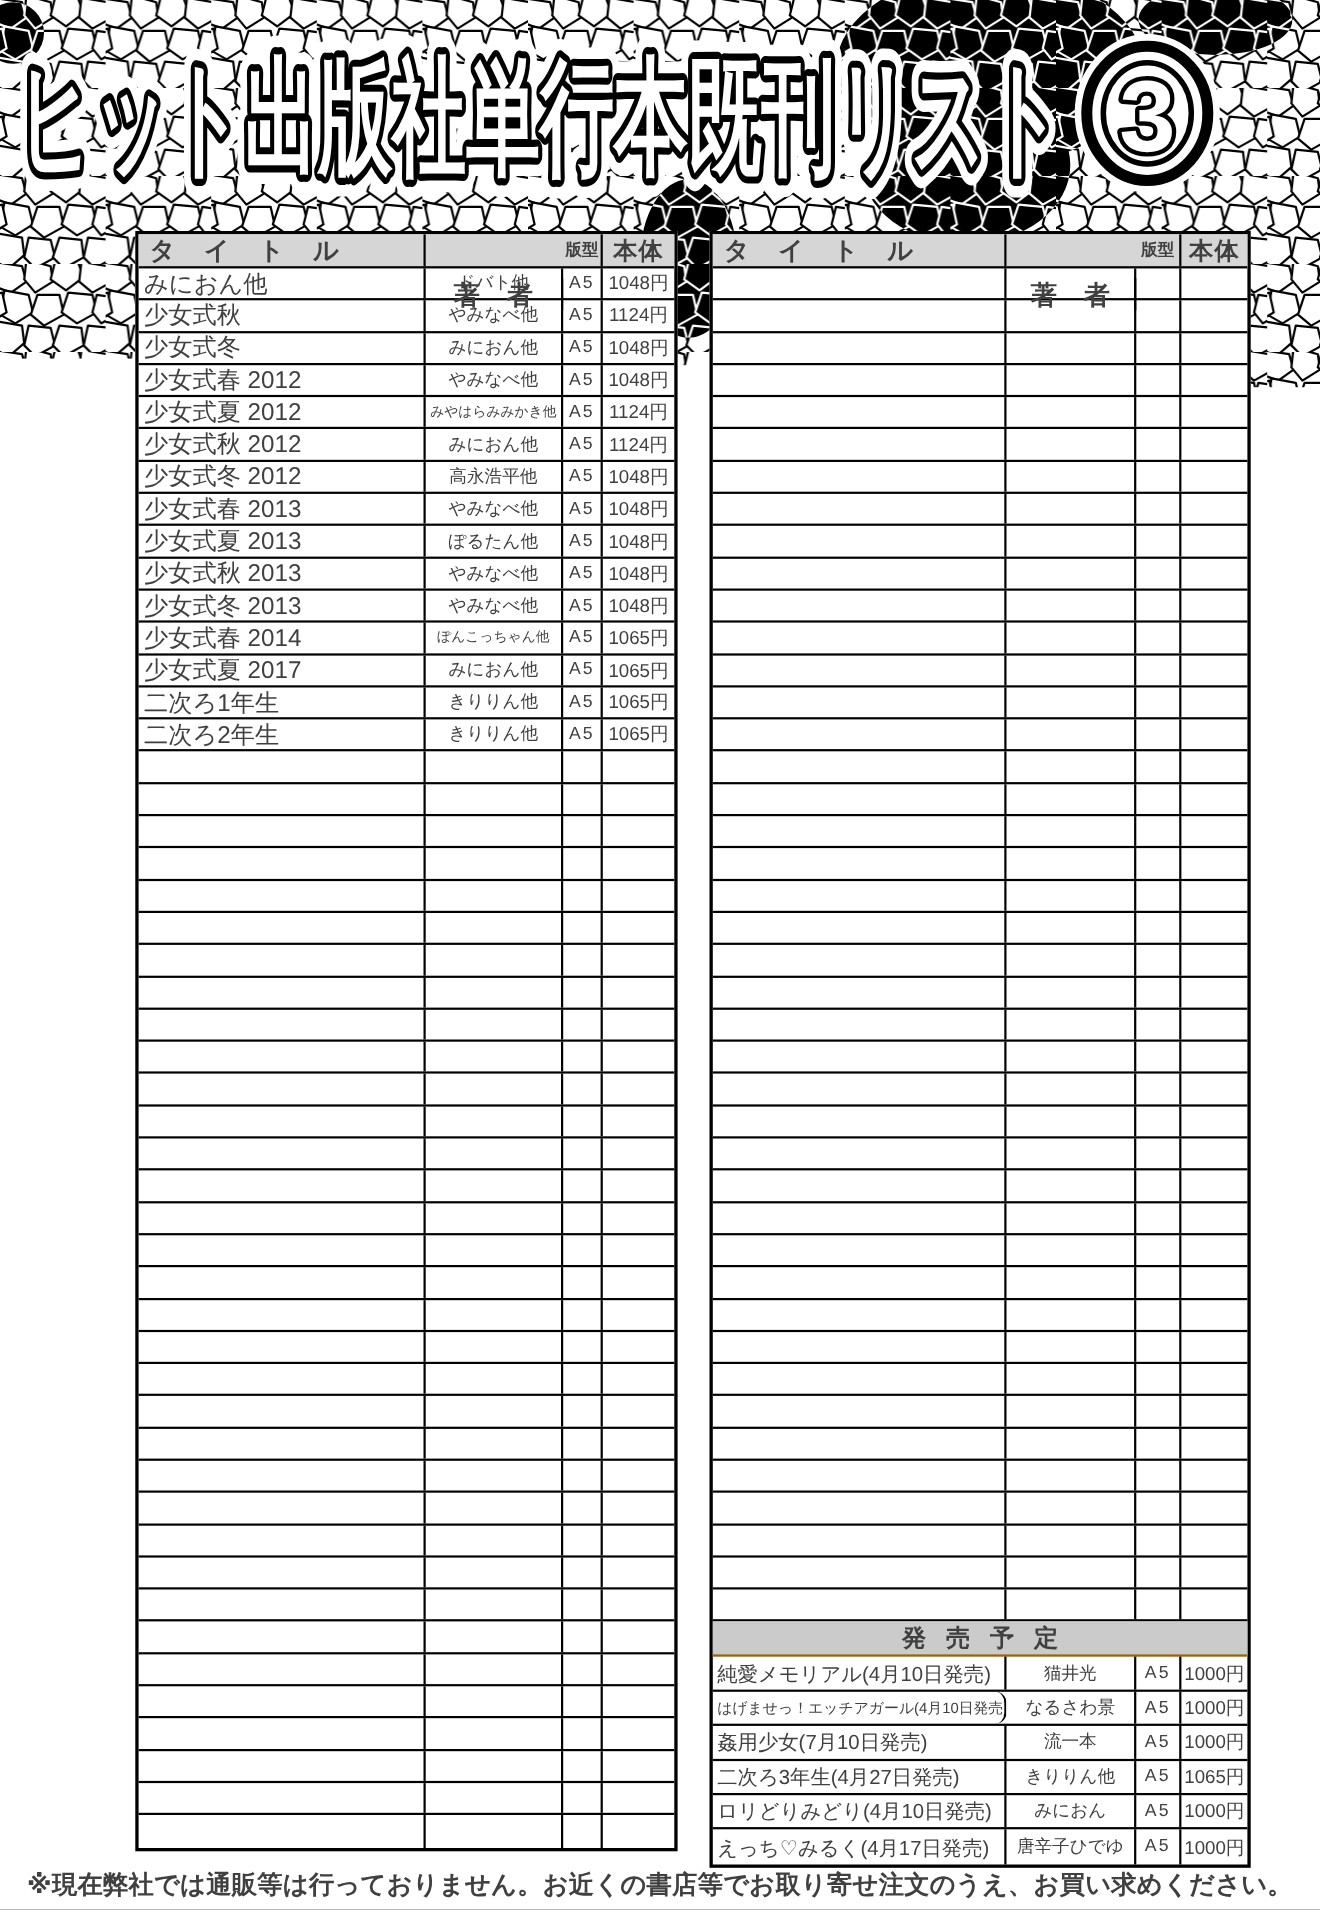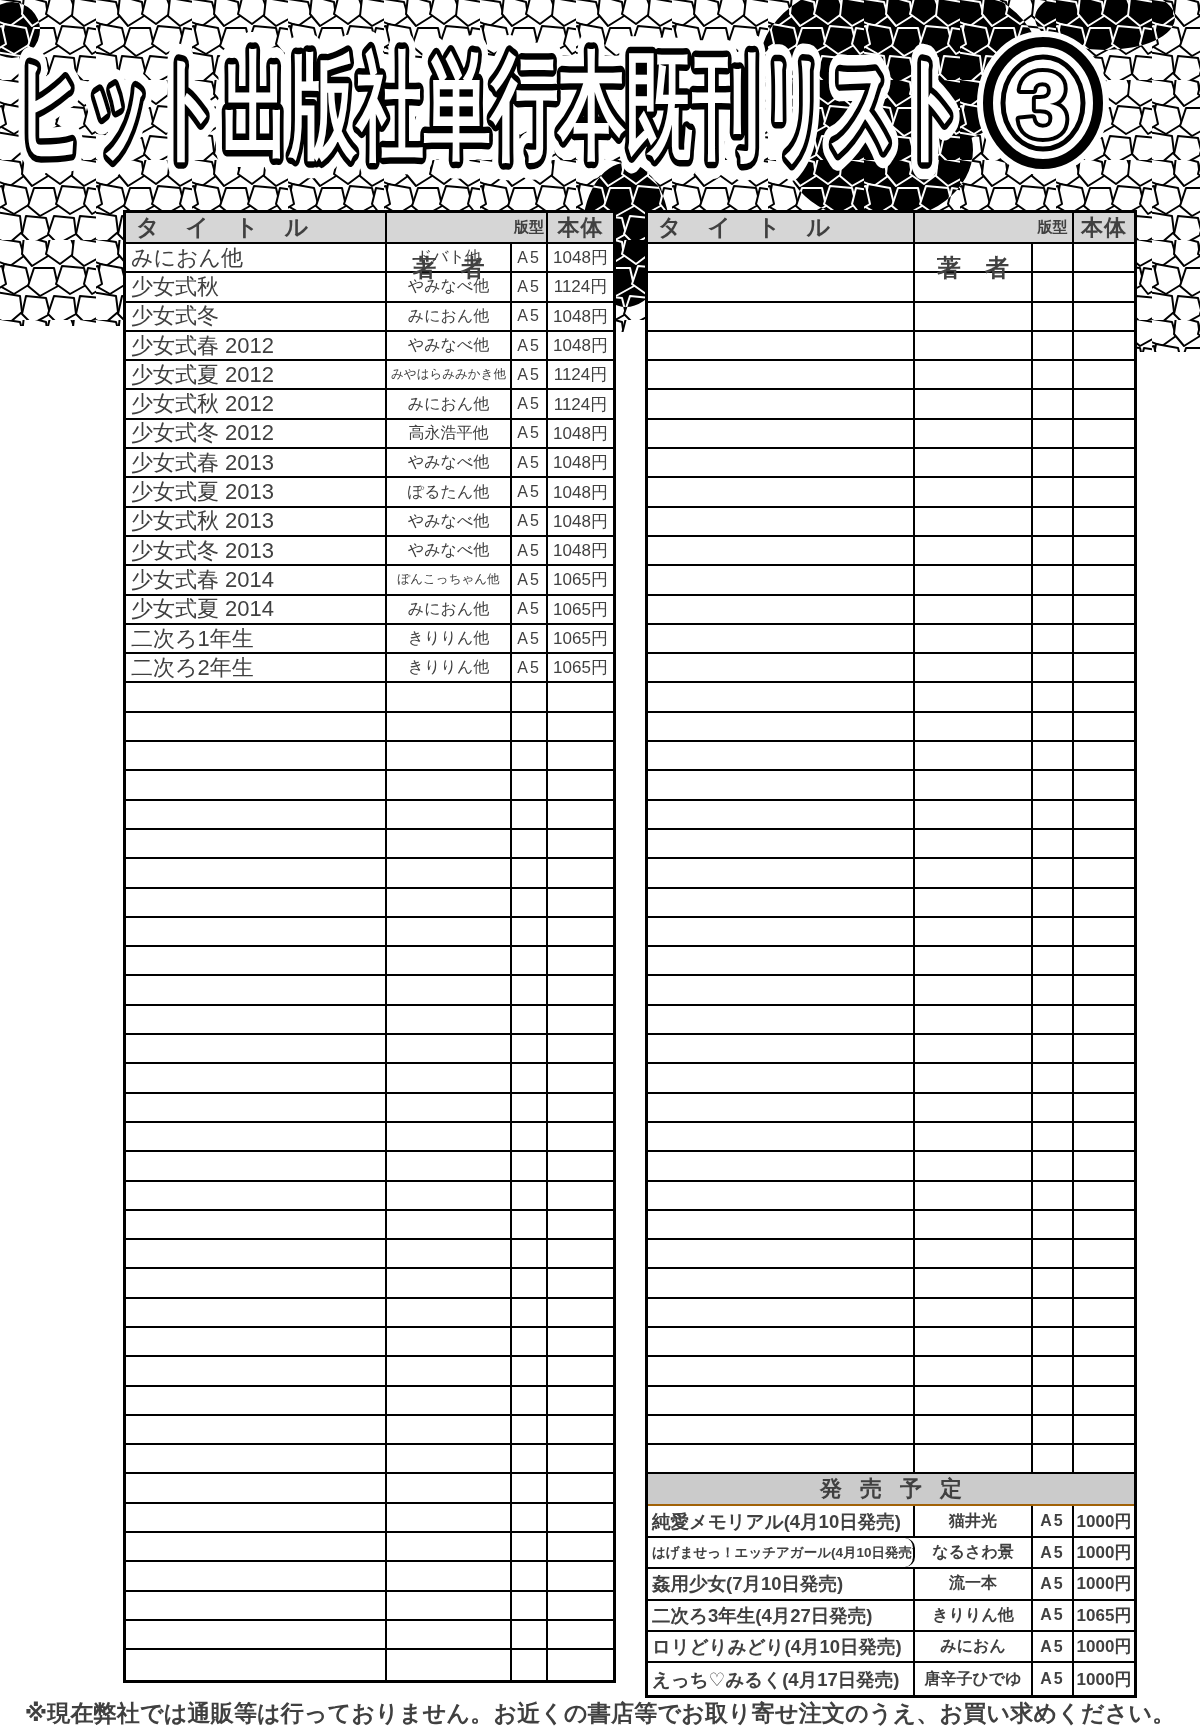--- a/index.html
+++ b/index.html
@@ -17,21 +17,21 @@
   .t-badge{fill:#fff; stroke:#000; stroke-width:8; paint-order:stroke; stroke-linejoin:round;
           font-weight:bold; font-family:"Liberation Sans","DejaVu Sans",sans-serif;}
 
   .tbl{position:absolute; z-index:1; background:#fff; border:3px solid #000; box-sizing:border-box;}
   .tl{left:123px; top:210px; width:493px;}
   .tr{left:645px; top:210px; width:492px;}
 
   .trow{display:flex; height:29.3px; border-bottom:2px solid #000; box-sizing:border-box;}
   .thead{height:31px; background:#d6d6d6; font-weight:bold;}
   .tl .tbody .trow:last-child{border-bottom:none;}
-  .relbody .trow{height:31.4px;font-weight:bold;}
+  .relbody .trow{height:31.4px;}
   .relbody .trow:last-child{border-bottom:none;}
 
   .cell{box-sizing:border-box; border-right:2px solid #000; display:flex; align-items:center;
         justify-content:center; overflow:hidden; white-space:nowrap; height:100%;}
   .c-title{justify-content:flex-start; padding-left:5px; font-size:22px;}
   .c-author{font-size:16px;}
   .c-author.sm{font-size:12.5px;}
   .c-format{font-size:16px; letter-spacing:2px;}
   .c-price{border-right:none; font-size:17px;}
 
@@ -186,21 +186,21 @@
           <div class="cell c-format">A5</div>
           <div class="cell c-price">1048円</div>
         </div>
         <div class="trow">
           <div class="cell c-title">少女式春 2014</div>
           <div class="cell c-author sm">ぽんこっちゃん他</div>
           <div class="cell c-format">A5</div>
           <div class="cell c-price">1065円</div>
         </div>
         <div class="trow">
-          <div class="cell c-title">少女式夏 2014</div>
+          <div class="cell c-title">少女式夏 2017</div>
           <div class="cell c-author">みにおん他</div>
           <div class="cell c-format">A5</div>
           <div class="cell c-price">1065円</div>
         </div>
         <div class="trow">
           <div class="cell c-title">二次ろ1年生</div>
           <div class="cell c-author">きりりん他</div>
           <div class="cell c-format">A5</div>
           <div class="cell c-price">1065円</div>
         </div>

